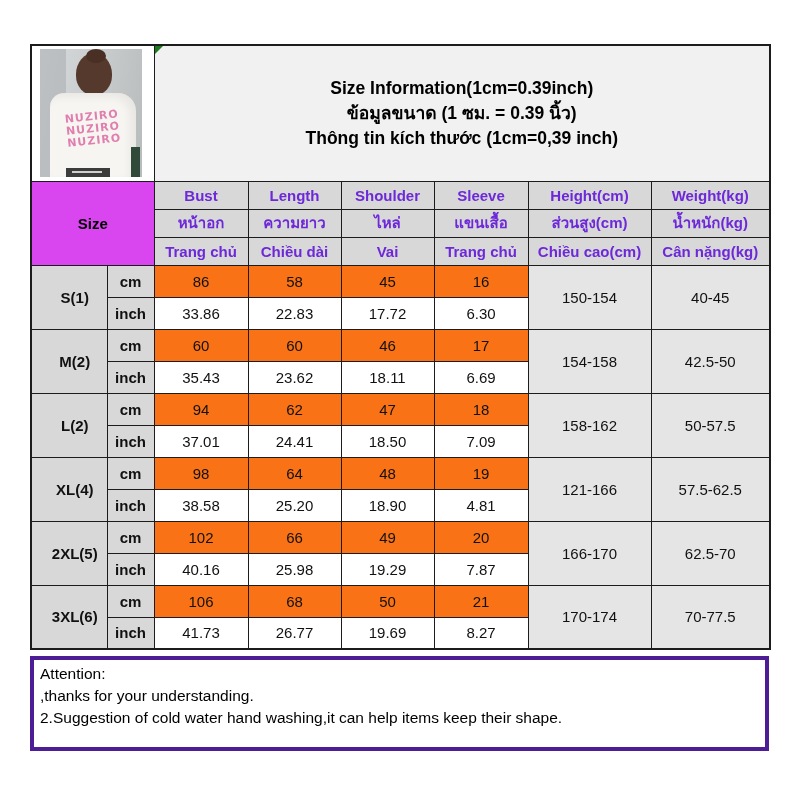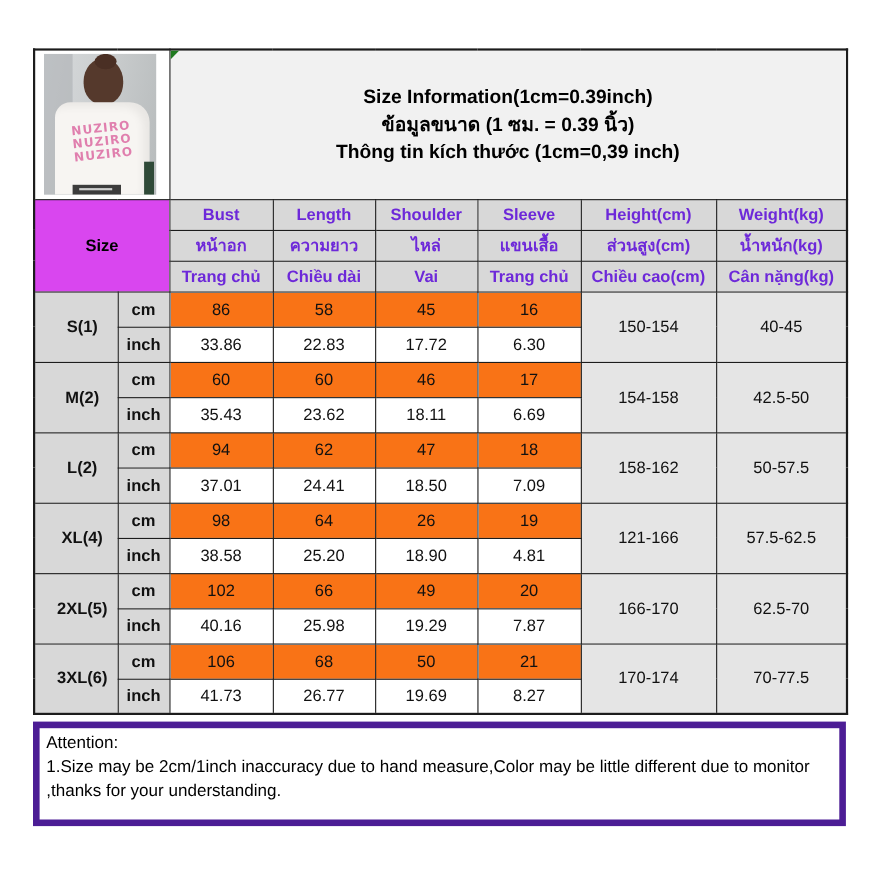--- a/index.html
+++ b/index.html
@@ -46,21 +46,21 @@
   .graphic { position:absolute; left:0; top:18px; width:100%; text-align:center;
              transform:rotate(-6deg); }
   .graphic span { display:block; font-weight:bold; font-size:11px; letter-spacing:1px;
                   color:#e07fae; line-height:12px; font-family:"DejaVu Sans",sans-serif; }
   .chair { position:absolute; right:2px; bottom:0; width:9px; height:30px; background:#2f4a38; }
   .shelf { position:absolute; left:26px; bottom:0; width:44px; height:9px; background:#3c3c3c; }
   .shelf i { position:absolute; left:6px; top:3px; width:30px; height:2px; background:#cfcfcf; }
 
   
   .attention { position:absolute; left:30px; top:656px; width:739px; height:95px;
-               border:6px solid #4c1d95; background:#fff; padding:3px 6px;
+               border:4px solid #4c1d95; background:#fff; padding:3px 6px;
                font-size:15.5px; line-height:1.42; color:#000; }
   .attention div { white-space:nowrap; }
 </style>
 </head>
 <body>
 
 <div class="stage">
 
   <table class="size-table">
     <colgroup>
@@ -182,21 +182,21 @@
       <td class="val">24.41</td>
       <td class="val">18.50</td>
       <td class="val">7.09</td>
     </tr>
 
     <tr>
       <td class="size-label" rowspan="2">XL(4)</td>
       <td class="unit">cm</td>
       <td class="val tint">98</td>
       <td class="val tint">64</td>
-      <td class="val tint">26</td>
+      <td class="val tint">48</td>
       <td class="val tint">19</td>
       <td class="range" rowspan="2">121-166</td>
       <td class="range" rowspan="2">57.5-62.5</td>
     </tr>
     <tr>
       <td class="unit">inch</td>
       <td class="val">38.58</td>
       <td class="val">25.20</td>
       <td class="val">18.90</td>
       <td class="val">4.81</td>
@@ -235,17 +235,17 @@
       <td class="val">41.73</td>
       <td class="val">26.77</td>
       <td class="val">19.69</td>
       <td class="val">8.27</td>
     </tr>
   </tbody>
     </table>
 
   <div class="attention">
     <div>Attention:</div>
-    <div>1.Size may be 2cm/1inch inaccuracy due to hand measure,Color may be little different due to monitor</div>
     <div>,thanks for your understanding.</div>
+    <div>2.Suggestion of cold water hand washing,it can help items keep their shape.</div>
   </div>
 
 </div>
 
 </body></html>

